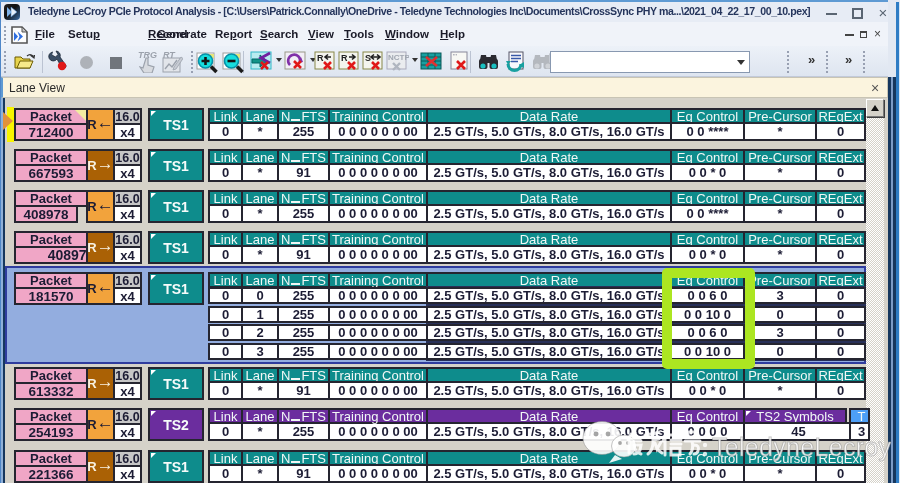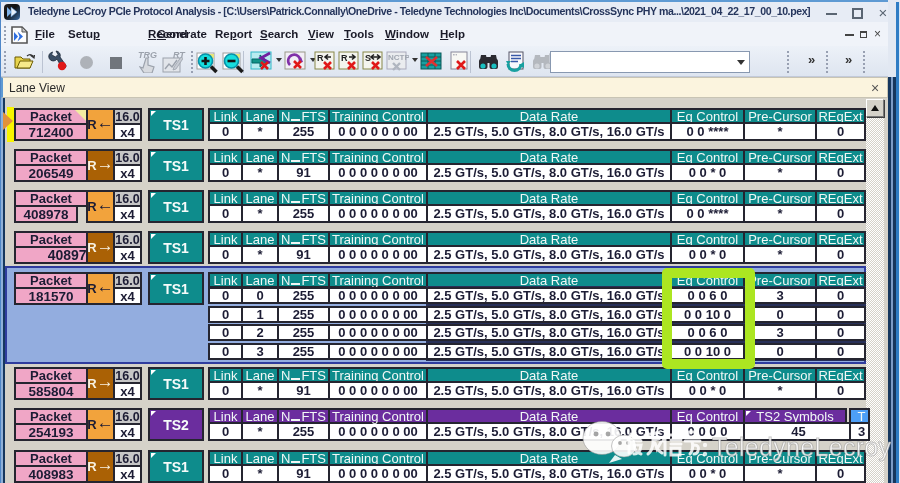--- a/index.html
+++ b/index.html
@@ -73,21 +73,21 @@
 </svg>
 
 <div class="abs" style="left:80px;top:56px;width:13px;height:13px;border-radius:50%;background:#AEB2B8;"></div>
 <div class="abs" style="left:110px;top:57px;width:12px;height:12px;background:#70757C;"></div>
 
 <div class="abs" style="left:138px;top:50px;width:21px;height:10px;font-size:9px;font-style:italic;color:#9CA2AC;font-weight:bold;">TRG</div>
 <svg class="abs" style="left:139px;top:57px;" width="19" height="16" viewBox="0 0 19 16">
  <path d="M7 1 l2 0 l0 7 l6 2 l-2 6 l-8 0 l-4 -6 l3 1 Z" fill="#D8DBE0" stroke="#9CA2AC" stroke-width="1.2"></path>
 </svg>
 
-<div class="abs" style="left:163px;top:50px;width:20px;height:10px;font-size:9px;font-style:italic;color:#9CA2AC;font-weight:bold;margin-left:10px;">RT</div>
+<div class="abs" style="left:163px;top:50px;width:20px;height:10px;font-size:9px;font-style:italic;color:#9CA2AC;font-weight:bold;">RT</div>
 <svg class="abs" style="left:162px;top:55px;" width="21" height="18" viewBox="0 0 21 18">
  <rect x="1" y="3" width="17" height="14" fill="#E2E5EA" stroke="#9CA2AC"></rect>
  <path d="M3 14 l4 -5 l3 3 l5 -7" fill="none" stroke="#9CA2AC" stroke-width="1.4"></path>
  <path d="M12 12 L19 2 l2 1.5 L14 14 l-3 1 Z" fill="#C8CCD4" stroke="#9CA2AC" stroke-width="0.8"></path>
 </svg>
 
 <svg class="abs" style="left:196px;top:51px;" width="23" height="23" viewBox="0 0 23 23">
  <rect x="1" y="2" width="17" height="16" fill="#FFFFFF" stroke="#A0A0A0" stroke-width="1"></rect>
  <path d="M1 7 h17 M1 12 h17 M9 2 v16" stroke="#C0C0C0" stroke-width="1"></path>
  <rect x="10" y="3" width="8" height="4" fill="#E6E67A"></rect>
@@ -233,21 +233,21 @@
 <div class="cell vl" style="left:241px;top:122px;width:38px;height:19px;font-size:13px;">*</div>
 <div class="cell vl" style="left:277px;top:122px;width:53px;height:19px;font-size:13px;">255</div>
 <div class="cell vl" style="left:328px;top:122px;width:100px;height:19px;font-size:13px;">0 0 0 0 0 0 00</div>
 <div class="cell vl" style="left:426px;top:122px;width:246px;height:19px;font-size:13px;">2.5 GT/s, 5.0 GT/s, 8.0 GT/s, 16.0 GT/s</div>
 <div class="cell vl" style="left:670px;top:122px;width:75px;height:19px;font-size:13px;">0 0 ****</div>
 <div class="cell hd" style="left:743px;top:108px;width:74px;height:16px;">Pre-Cursor</div>
 <div class="cell hd" style="left:815px;top:108px;width:51px;height:16px;">REqExt</div>
 <div class="cell vl" style="left:743px;top:122px;width:74px;height:19px;">*</div>
 <div class="cell vl" style="left:815px;top:122px;width:51px;height:19px;">0</div>
 <div class="cell pk" style="left:14px;top:149px;width:74px;height:17px;font-size:13px;">Packet</div>
-<div class="cell pk" style="left:14px;top:164px;width:74px;height:18px;font-size:13.5px;">206549</div>
+<div class="cell pk" style="left:14px;top:164px;width:74px;height:18px;font-size:13.5px;">667593</div>
 <div class="cell br" style="left:86px;top:149px;width:29px;height:33px;font-size:13px;">R<span style="font-size:17px;line-height:8px;margin-top:-3px;">→</span></div>
 <div class="cell gy" style="left:113px;top:149px;width:29px;height:17px;font-size:12.5px;">16.0</div>
 <div class="cell vl" style="left:113px;top:164px;width:29px;height:18px;font-size:13px;">x4</div>
 <div class="cell ts" style="left:148px;top:149px;width:56px;height:33px;">TS1<i class="tri"></i></div>
 <div class="cell hd" style="left:208px;top:149px;width:35px;height:16px;">Link</div>
 <div class="cell hd" style="left:241px;top:149px;width:38px;height:16px;">Lane</div>
 <div class="cell hd" style="left:277px;top:149px;width:53px;height:16px;">N<i class="us"></i>FTS</div>
 <div class="cell hd" style="left:328px;top:149px;width:100px;height:16px;">Training Control</div>
 <div class="cell hd" style="left:426px;top:149px;width:246px;height:16px;">Data Rate</div>
 <div class="cell hd" style="left:670px;top:149px;width:75px;height:16px;">Eq Control</div>
@@ -299,21 +299,21 @@
 <div class="cell vl" style="left:241px;top:245px;width:38px;height:19px;font-size:13px;">*</div>
 <div class="cell vl" style="left:277px;top:245px;width:53px;height:19px;font-size:13px;">91</div>
 <div class="cell vl" style="left:328px;top:245px;width:100px;height:19px;font-size:13px;">0 0 0 0 0 0 00</div>
 <div class="cell vl" style="left:426px;top:245px;width:246px;height:19px;font-size:13px;">2.5 GT/s, 5.0 GT/s, 8.0 GT/s, 16.0 GT/s</div>
 <div class="cell vl" style="left:670px;top:245px;width:75px;height:19px;font-size:13px;">0 0 * 0</div>
 <div class="cell hd" style="left:743px;top:231px;width:74px;height:16px;">Pre-Cursor</div>
 <div class="cell hd" style="left:815px;top:231px;width:51px;height:16px;">REqExt</div>
 <div class="cell vl" style="left:743px;top:245px;width:74px;height:19px;">*</div>
 <div class="cell vl" style="left:815px;top:245px;width:51px;height:19px;">0</div>
 <div class="cell pk" style="left:14px;top:367px;width:74px;height:17px;font-size:13px;">Packet</div>
-<div class="cell pk" style="left:14px;top:382px;width:74px;height:18px;font-size:13.5px;">585804</div>
+<div class="cell pk" style="left:14px;top:382px;width:74px;height:18px;font-size:13.5px;">613332</div>
 <div class="cell br" style="left:86px;top:367px;width:29px;height:33px;font-size:13px;">R<span style="font-size:17px;line-height:8px;margin-top:-3px;">→</span></div>
 <div class="cell gy" style="left:113px;top:367px;width:29px;height:17px;font-size:12.5px;">16.0</div>
 <div class="cell vl" style="left:113px;top:382px;width:29px;height:18px;font-size:13px;">x4</div>
 <div class="cell ts" style="left:148px;top:367px;width:56px;height:33px;">TS1<i class="tri"></i></div>
 <div class="cell hd" style="left:208px;top:367px;width:35px;height:16px;">Link</div>
 <div class="cell hd" style="left:241px;top:367px;width:38px;height:16px;">Lane</div>
 <div class="cell hd" style="left:277px;top:367px;width:53px;height:16px;">N<i class="us"></i>FTS</div>
 <div class="cell hd" style="left:328px;top:367px;width:100px;height:16px;">Training Control</div>
 <div class="cell hd" style="left:426px;top:367px;width:246px;height:16px;">Data Rate</div>
 <div class="cell hd" style="left:670px;top:367px;width:75px;height:16px;">Eq Control</div>
@@ -321,21 +321,21 @@
 <div class="cell vl" style="left:241px;top:381px;width:38px;height:19px;font-size:13px;">*</div>
 <div class="cell vl" style="left:277px;top:381px;width:53px;height:19px;font-size:13px;">91</div>
 <div class="cell vl" style="left:328px;top:381px;width:100px;height:19px;font-size:13px;">0 0 0 0 0 0 00</div>
 <div class="cell vl" style="left:426px;top:381px;width:246px;height:19px;font-size:13px;">2.5 GT/s, 5.0 GT/s, 8.0 GT/s, 16.0 GT/s</div>
 <div class="cell vl" style="left:670px;top:381px;width:75px;height:19px;font-size:13px;">0 0 * 0</div>
 <div class="cell hd" style="left:743px;top:367px;width:74px;height:16px;">Pre-Cursor</div>
 <div class="cell hd" style="left:815px;top:367px;width:51px;height:16px;">REqExt</div>
 <div class="cell vl" style="left:743px;top:381px;width:74px;height:19px;">*</div>
 <div class="cell vl" style="left:815px;top:381px;width:51px;height:19px;">0</div>
 <div class="cell pk" style="left:14px;top:450px;width:74px;height:17px;font-size:13px;">Packet</div>
-<div class="cell pk" style="left:14px;top:465px;width:74px;height:18px;font-size:13.5px;">408983</div>
+<div class="cell pk" style="left:14px;top:465px;width:74px;height:18px;font-size:13.5px;">221366</div>
 <div class="cell br" style="left:86px;top:450px;width:29px;height:33px;font-size:13px;">R<span style="font-size:17px;line-height:8px;margin-top:-3px;">→</span></div>
 <div class="cell gy" style="left:113px;top:450px;width:29px;height:17px;font-size:12.5px;">16.0</div>
 <div class="cell vl" style="left:113px;top:465px;width:29px;height:18px;font-size:13px;">x4</div>
 <div class="cell ts" style="left:148px;top:450px;width:56px;height:33px;">TS1<i class="tri"></i></div>
 <div class="cell hd" style="left:208px;top:450px;width:35px;height:16px;">Link</div>
 <div class="cell hd" style="left:241px;top:450px;width:38px;height:16px;">Lane</div>
 <div class="cell hd" style="left:277px;top:450px;width:53px;height:16px;">N<i class="us"></i>FTS</div>
 <div class="cell hd" style="left:328px;top:450px;width:100px;height:16px;">Training Control</div>
 <div class="cell hd" style="left:426px;top:450px;width:246px;height:16px;">Data Rate</div>
 <div class="cell hd" style="left:670px;top:450px;width:75px;height:16px;">Eq Control</div>

